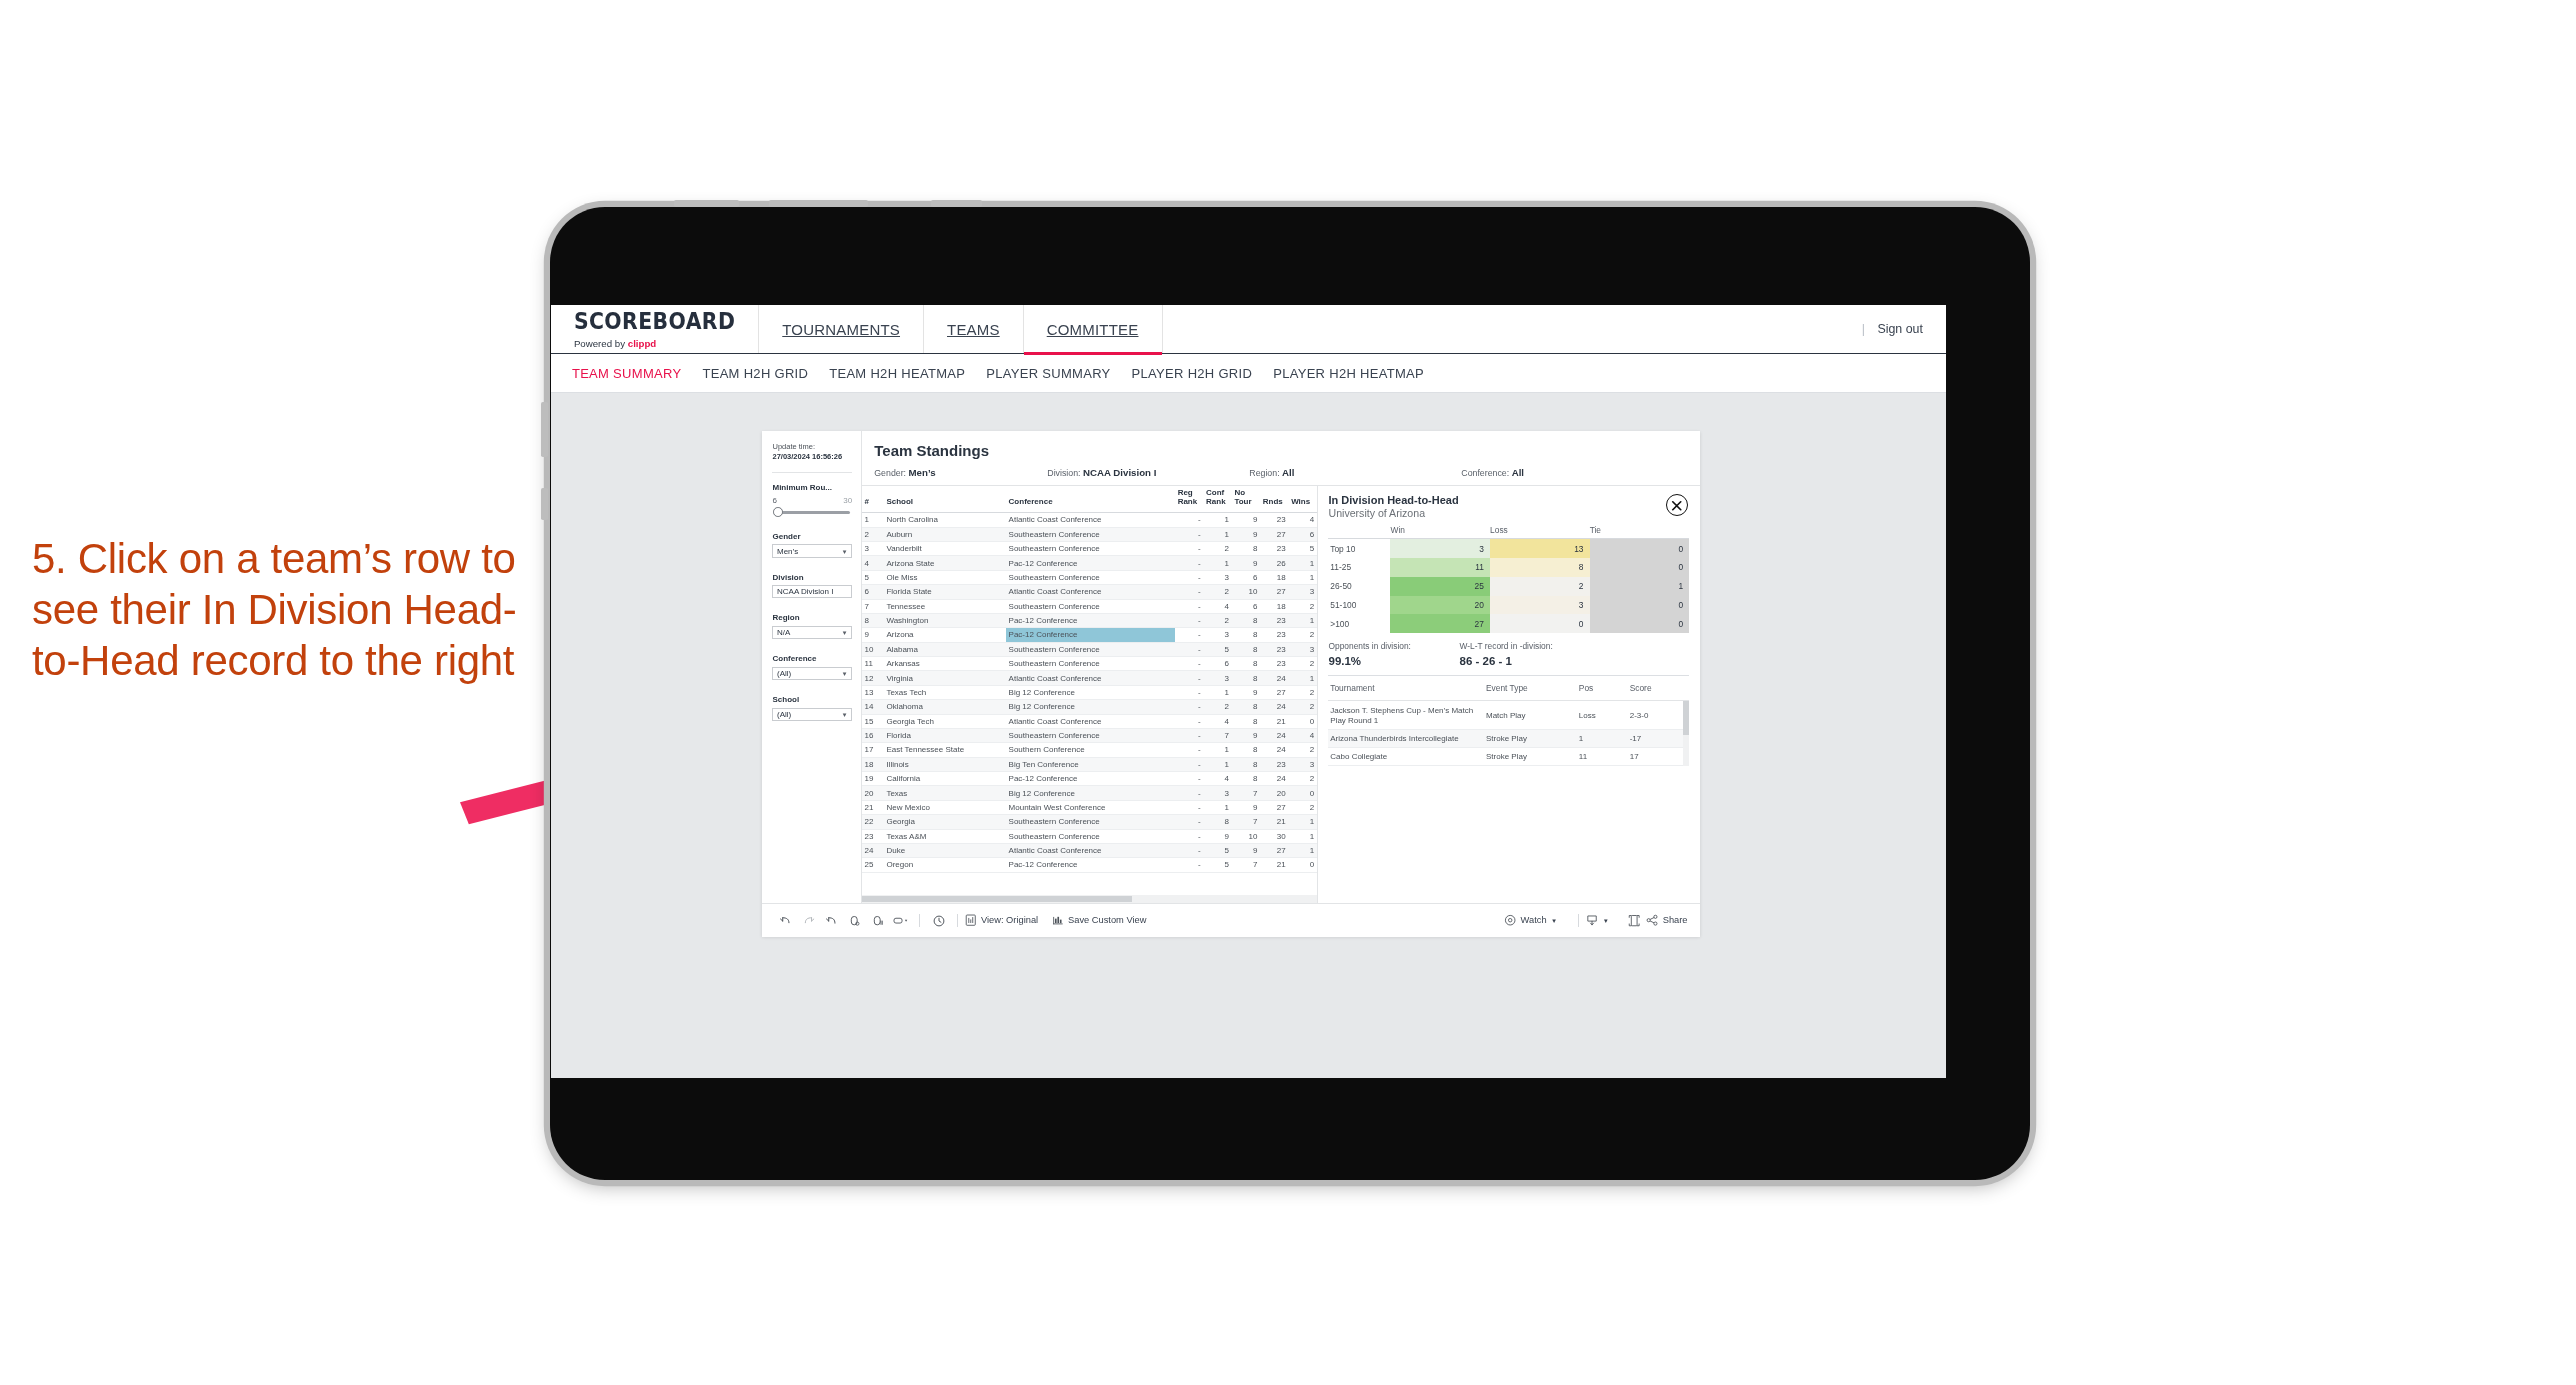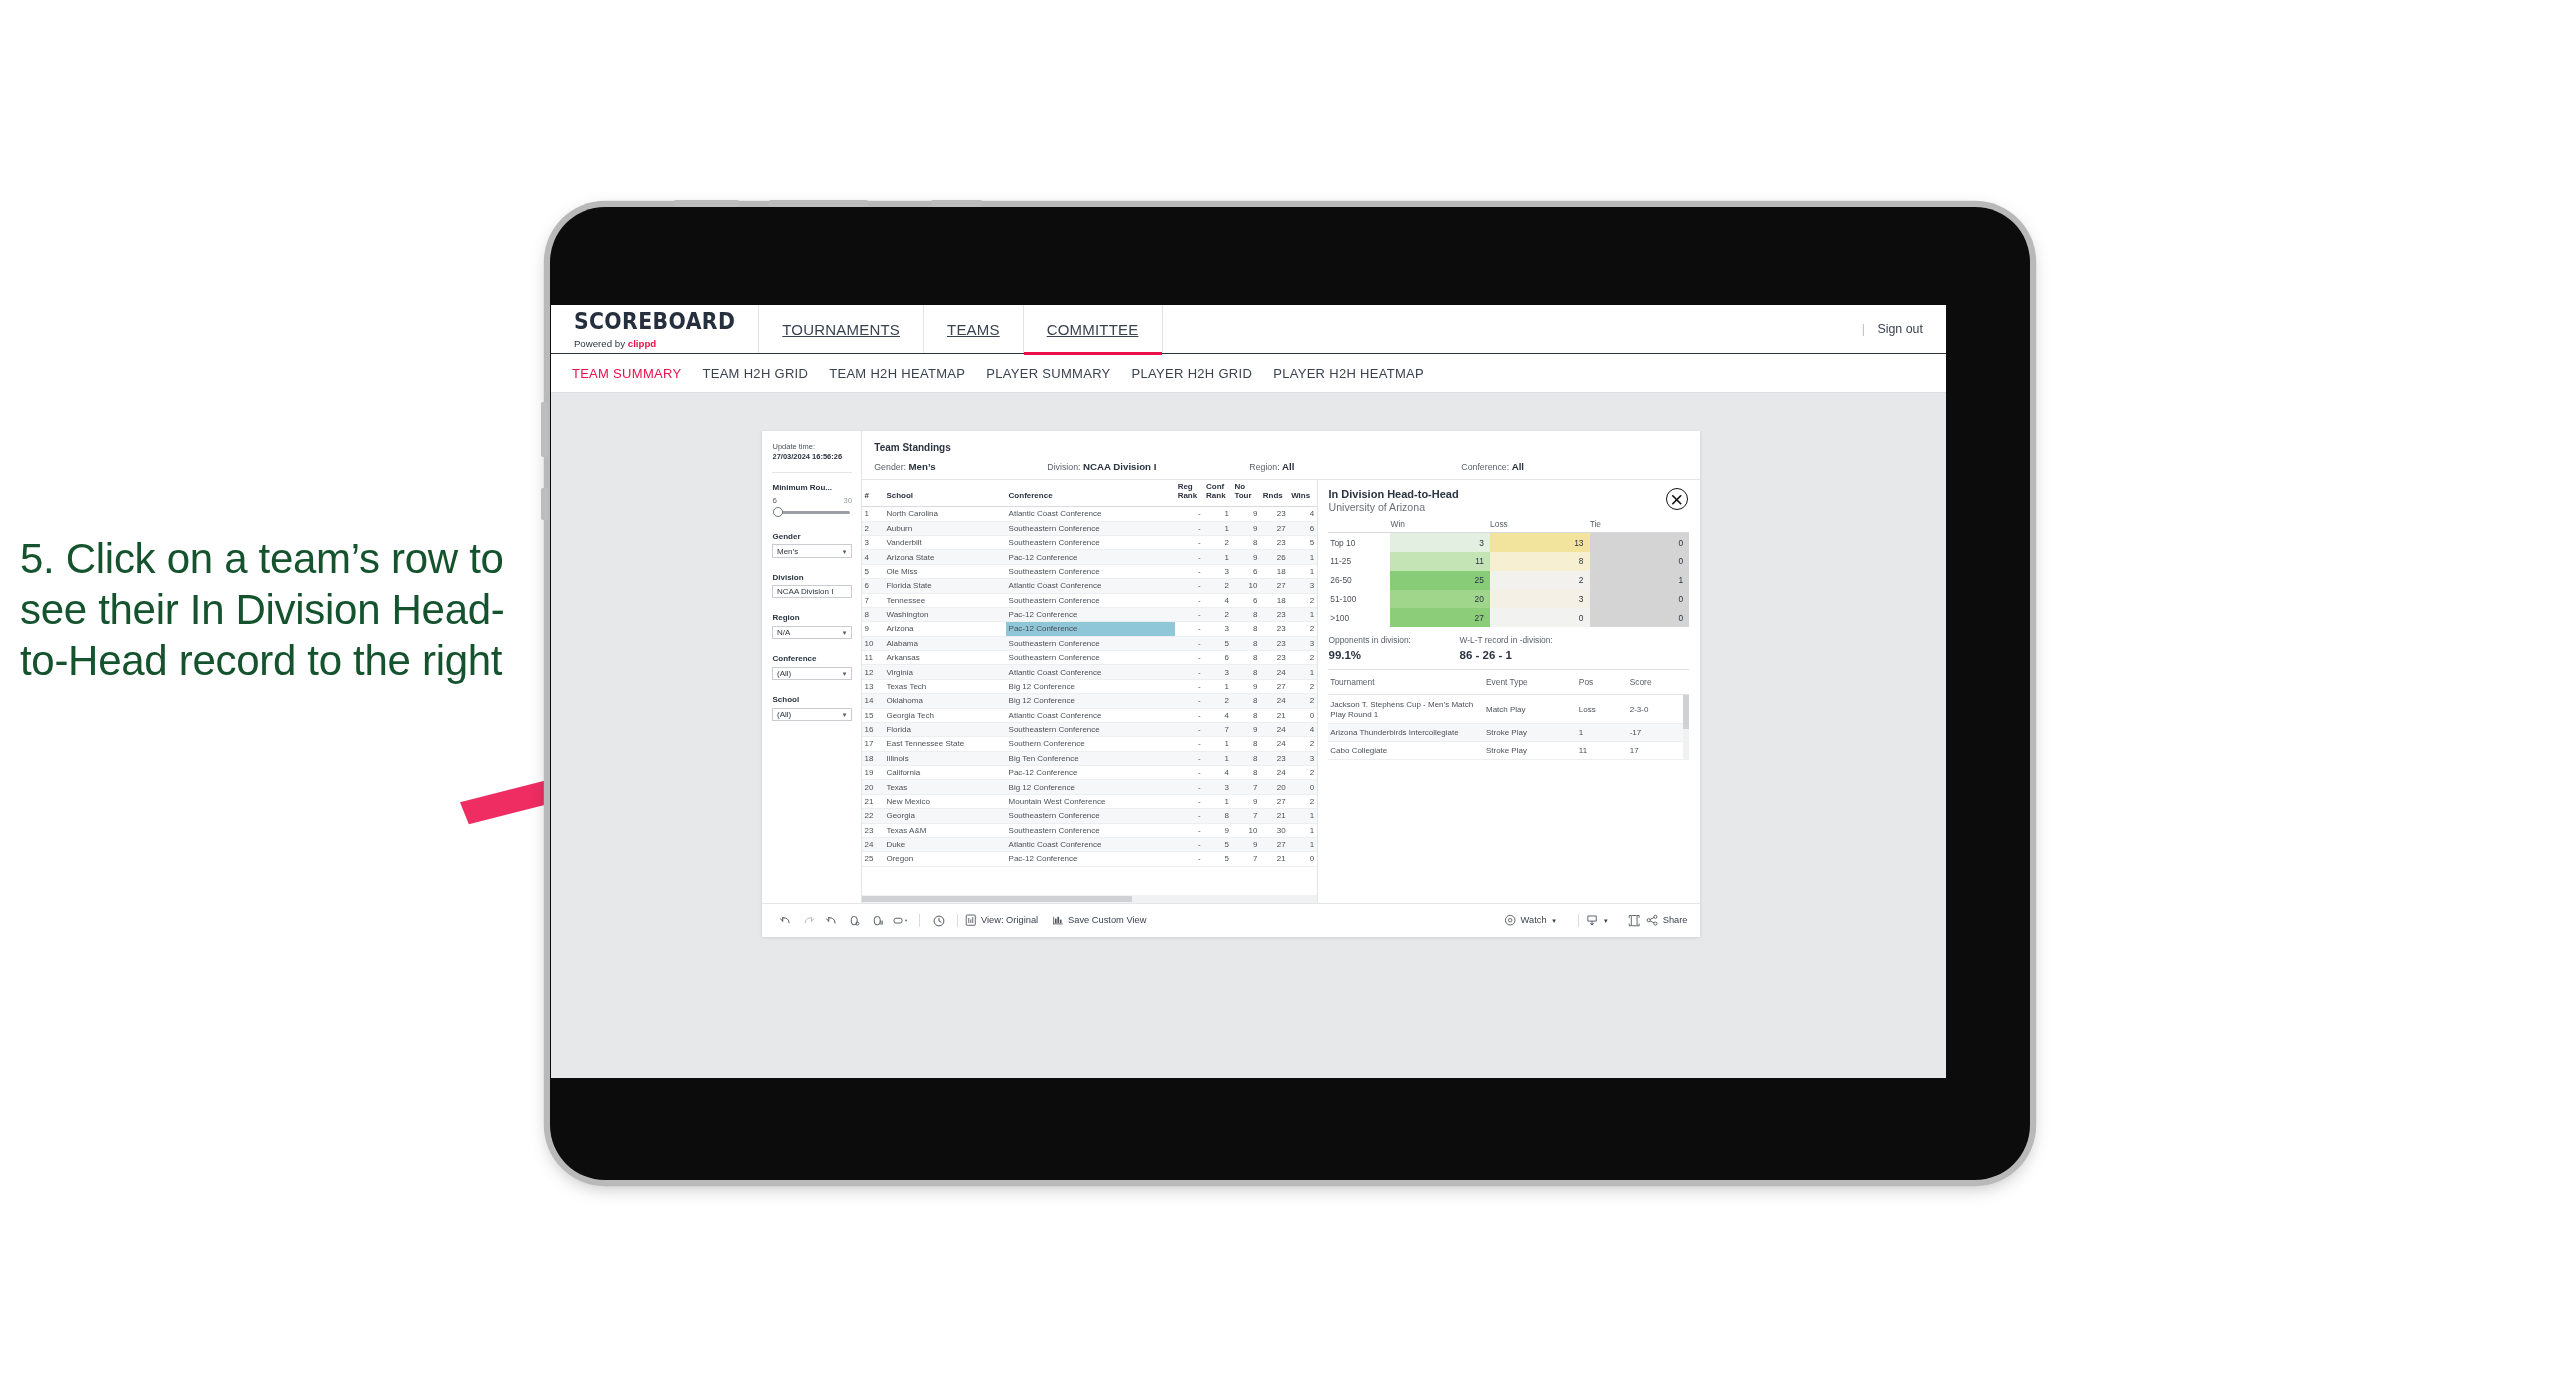--- a/index.html
+++ b/index.html
@@ -7,25 +7,25 @@
     width: 2576px; height: 1386px;
     background: #ffffff;
     font-family: "Liberation Sans", sans-serif;
     overflow: hidden;
   }
   #root { position: relative; width: 2576px; height: 1386px; }
 
   
   .annotation {
     position: absolute;
-    left: 20px; top: 533px;
+    left: 32px; top: 533px;
     width: 513px;
     font-size: 42px;
     line-height: 1.22;
-    color: #14532d;
+    color: #c2410c;
     font-family: "Liberation Sans", sans-serif;
     letter-spacing: -0.3px;
   }
   .arrow-svg { position: absolute; left: 460px; top: 655px; width: 549px; height: 204px; }
 
   
   .device {
     position: absolute;
     left: 550px; top: 207px;
     width: 1480px; height: 973px;
@@ -112,21 +112,21 @@
   .slider-track .knob { position: absolute; left: 0.9px; top: 0px; width: 9.7px; height: 9.7px;
                         background: #fff; border: 1.4px solid #6d7278; border-radius: 50%; }
   .select {
     height: 13.3px; border: 0.9px solid #c9ccd0; background: #fff; font-size: 8px; color: #2b3440;
     display: flex; align-items: center; padding: 0 3.5px; position: relative; cursor: pointer;
   }
   .select .caret { margin-left: auto; font-size: 6.2px; color: #5a6069; }
 
   
   .main { flex: 1; min-width: 0; display: flex; flex-direction: column; }
-  .viz-title { font-size: 10px; font-weight: 700; color: #2b3440; padding: 10.6px 0 0 12.4px; }
+  .viz-title { font-size: 15px; font-weight: 700; color: #2b3440; padding: 10.6px 0 0 12.4px; }
   .filterbar { display: flex; align-items: center; padding: 8px 0 7px 12.4px; gap: 0;
                border-bottom: 0.9px solid #e2e4e6; }
   .fb-item { font-size: 8.8px; color: #5a6069; }
   .fb-item b { color: #2b3440; font-size: 9.7px; font-weight: 700; }
   .fb-1 { width: 173px; } .fb-2 { width: 202px; } .fb-3 { width: 212px; }
 
   .split { display: flex; flex: 1; min-height: 0; }
 
   
   .tablewrap { width: 456px; flex-shrink: 0; border-right: 0.9px solid #e2e4e6;

